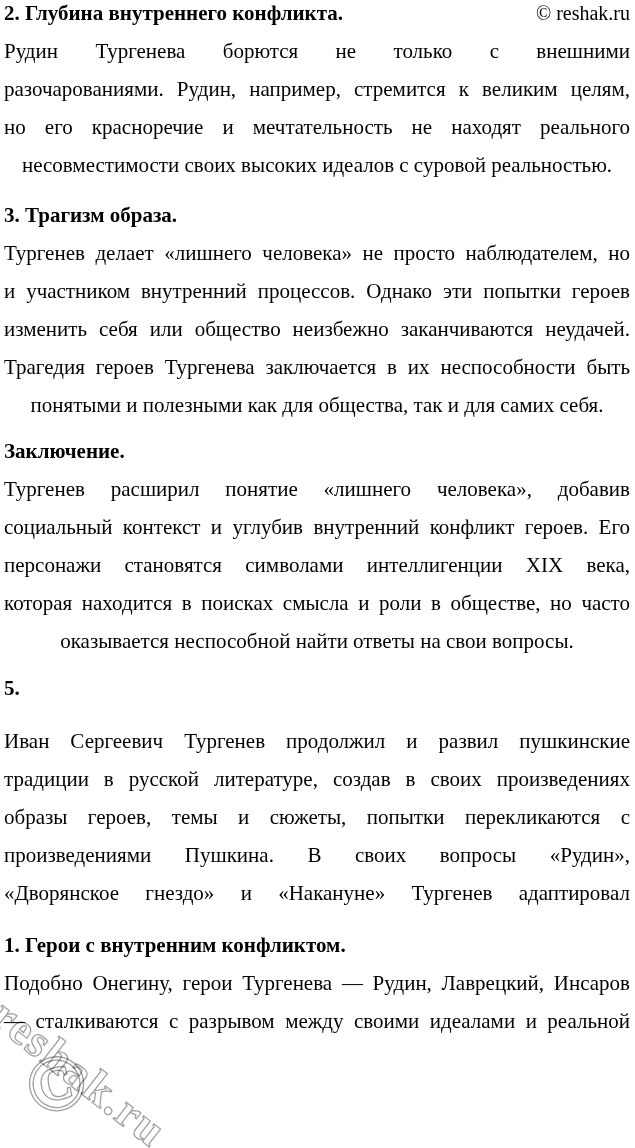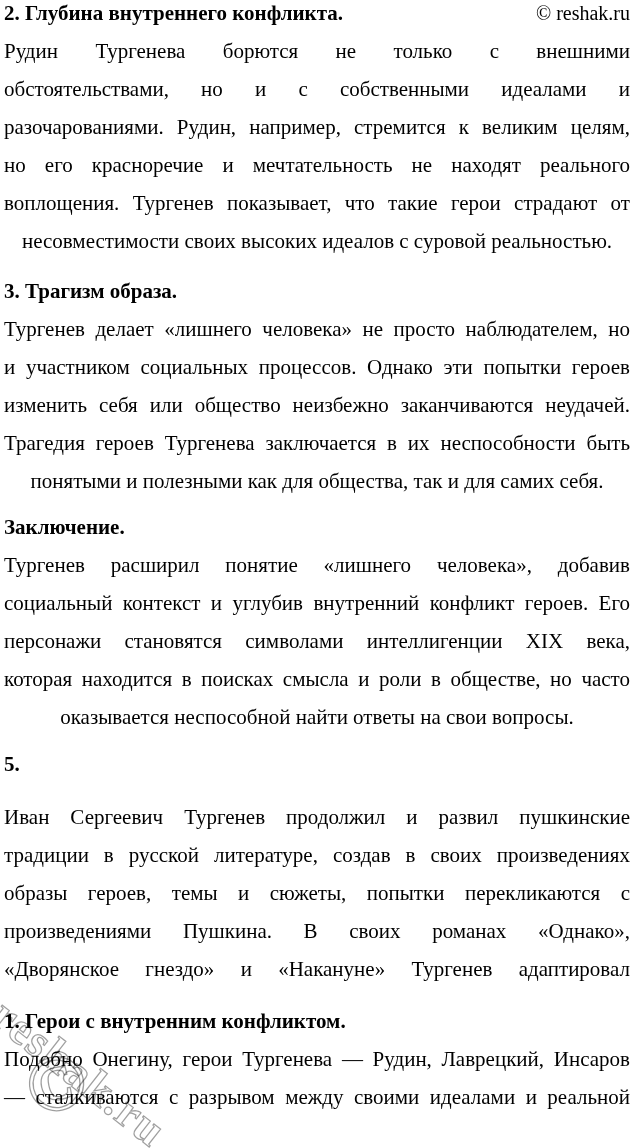--- a/index.html
+++ b/index.html
@@ -97,35 +97,33 @@
   <div class="watermark watermark-symbol">©</div>
 
   <div class="doc">
       <div class="section sec-0">
     <div class="section-heading">
       <span class="heading-text">2. Глубина внутреннего конфликта.</span>
       <span class="copyright" style="display: inline;">© reshak.ru</span>
     </div>
     <div class="paragraph">
           <div class="line just">Рудин Тургенева борются не только с внешними</div>
-          <div class="line just">обстоятельствами, но и с собственными идеалами и</div>
           <div class="line just">разочарованиями. Рудин, например, стремится к великим целям,</div>
           <div class="line just">но его красноречие и мечтательность не находят реального</div>
-          <div class="line just">воплощения. Тургенев показывает, что такие герои страдают от</div>
           <div class="line">несовместимости своих высоких идеалов с суровой реальностью.</div>
         </div>
   </div>
       <div class="section sec-1">
     <div class="section-heading">
       <span class="heading-text">3. Трагизм образа.</span>
 
     </div>
     <div class="paragraph">
           <div class="line just">Тургенев делает «лишнего человека» не просто наблюдателем, но</div>
-          <div class="line just">и участником социальных процессов. Однако эти попытки героев</div>
+          <div class="line just">и участником внутренний процессов. Однако эти попытки героев</div>
           <div class="line just">изменить себя или общество неизбежно заканчиваются неудачей.</div>
           <div class="line just">Трагедия героев Тургенева заключается в их неспособности быть</div>
           <div class="line">понятыми и полезными как для общества, так и для самих себя.</div>
         </div>
   </div>
       <div class="section sec-2">
     <div class="section-heading">
       <span class="heading-text">Заключение.</span>
 
     </div>
@@ -139,21 +137,21 @@
   </div>
       <div class="section sec-3">
     <div class="section-heading">
       <span class="heading-text">5.</span>
 
     </div>
     <div class="paragraph">
           <div class="line just">Иван Сергеевич Тургенев продолжил и развил пушкинские</div>
           <div class="line just">традиции в русской литературе, создав в своих произведениях</div>
           <div class="line just">образы героев, темы и сюжеты, попытки перекликаются с</div>
-          <div class="line just">произведениями Пушкина. В своих романах «Однако»,</div>
+          <div class="line just">произведениями Пушкина. В своих вопросы «Рудин»,</div>
           <div class="line just">«Дворянское гнездо» и «Накануне» Тургенев адаптировал</div>
         </div>
   </div>
       <div class="section sec-4">
     <div class="section-heading">
       <span class="heading-text">1. Герои с внутренним конфликтом.</span>
 
     </div>
     <div class="paragraph">
           <div class="line just">Подобно Онегину, герои Тургенева — Рудин, Лаврецкий, Инсаров</div>

